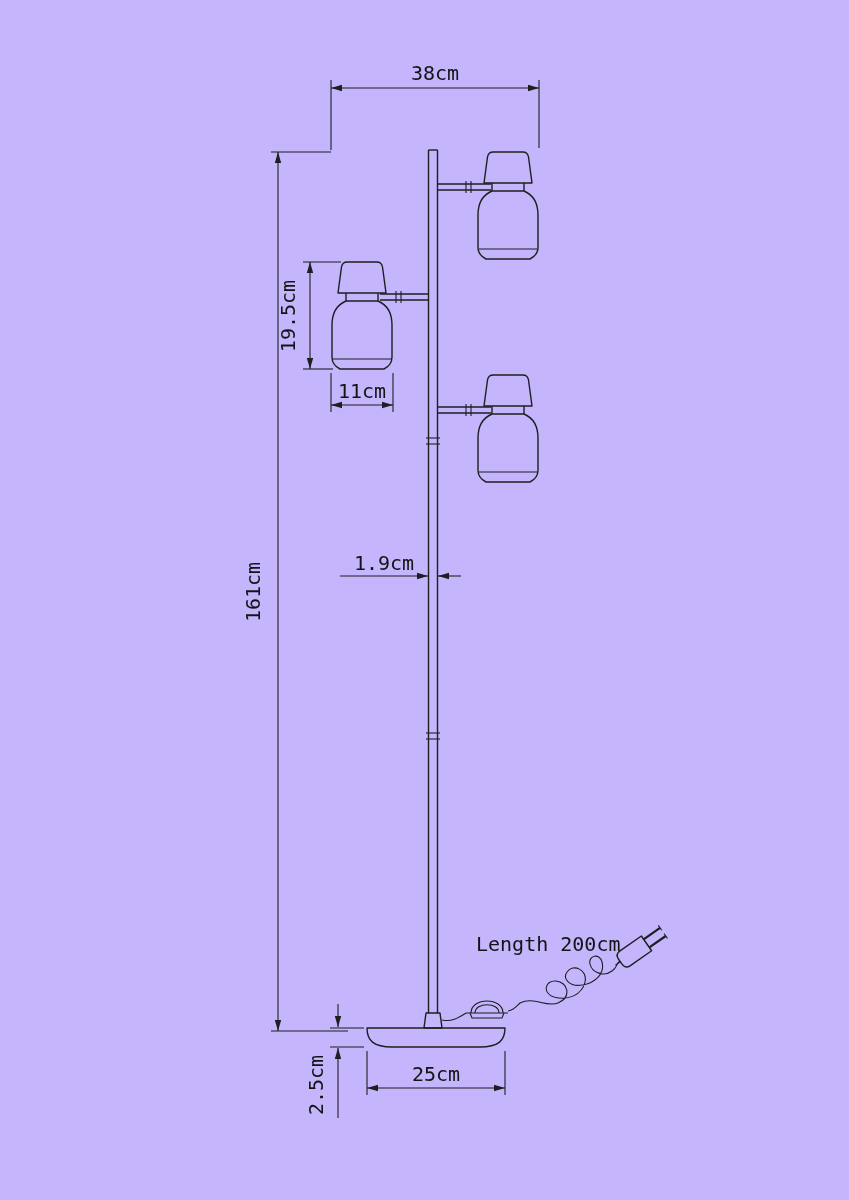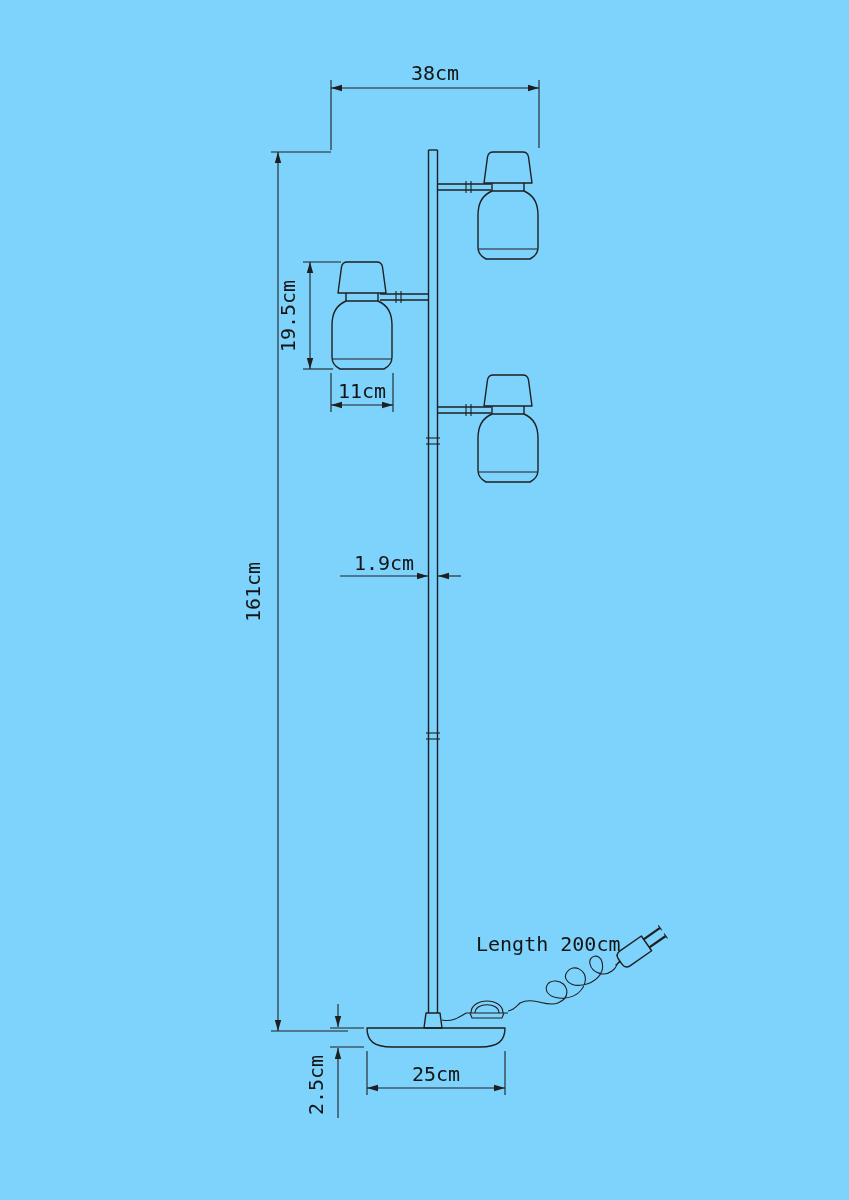--- a/index.html
+++ b/index.html
@@ -1,16 +1,16 @@
 <!DOCTYPE html>
 <html><head>
 <meta charset="utf-8">
 <style>
   html,body{margin:0;padding:0;background:#ffffff;}
-  .canvas{position:relative;width:849px;height:1200px;background:#7dd3fc;overflow:hidden;}
+  .canvas{position:relative;width:849px;height:1200px;background:#c4b5fd;overflow:hidden;}
   svg{position:absolute;left:0;top:0;}
   .ln{stroke:#1f1f1f;stroke-width:1.4;fill:none;stroke-linejoin:round;}
   .thin{stroke:#1f1f1f;stroke-width:1.1;fill:none;}
   .dim{stroke:#1f1f1f;stroke-width:1.1;fill:none;}
   .prong{stroke:#1f1f1f;stroke-width:2.2;fill:none;}
   .lbl{font-family:"DejaVu Sans Mono","Liberation Mono",monospace;font-size:20px;fill:#141414;}
 </style>
 </head>
 <body>
 

